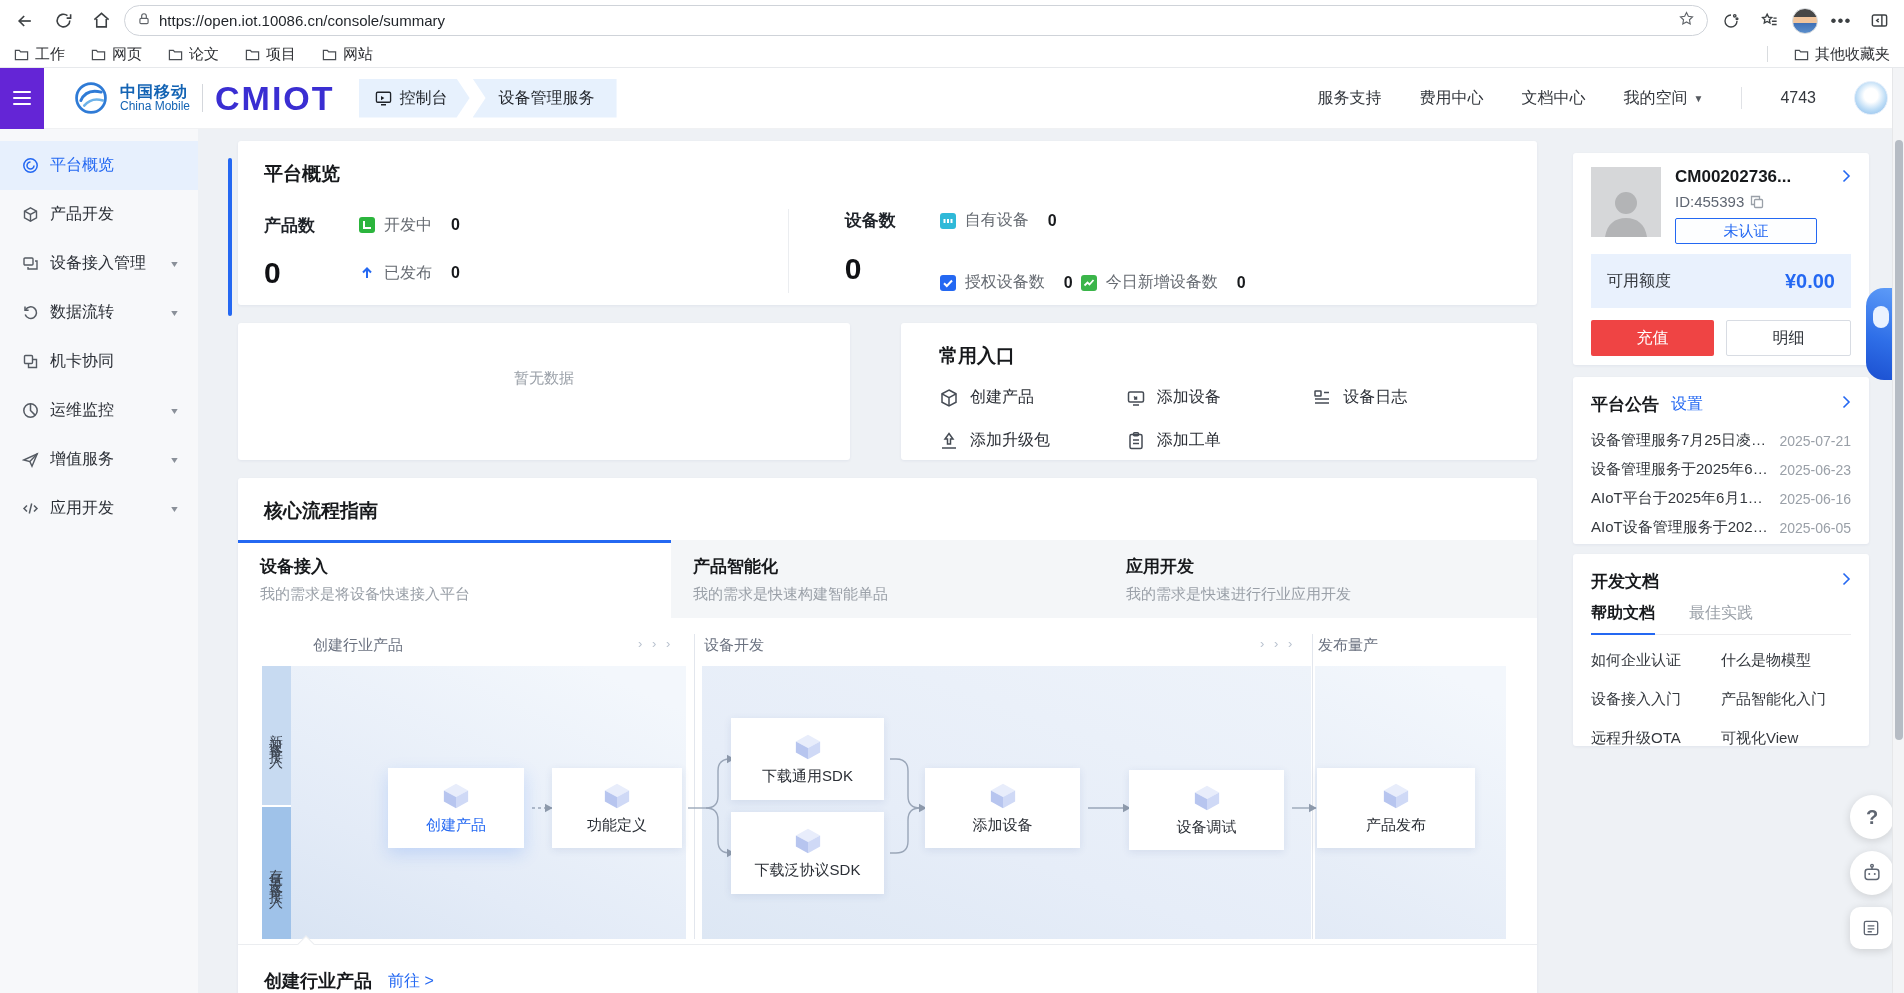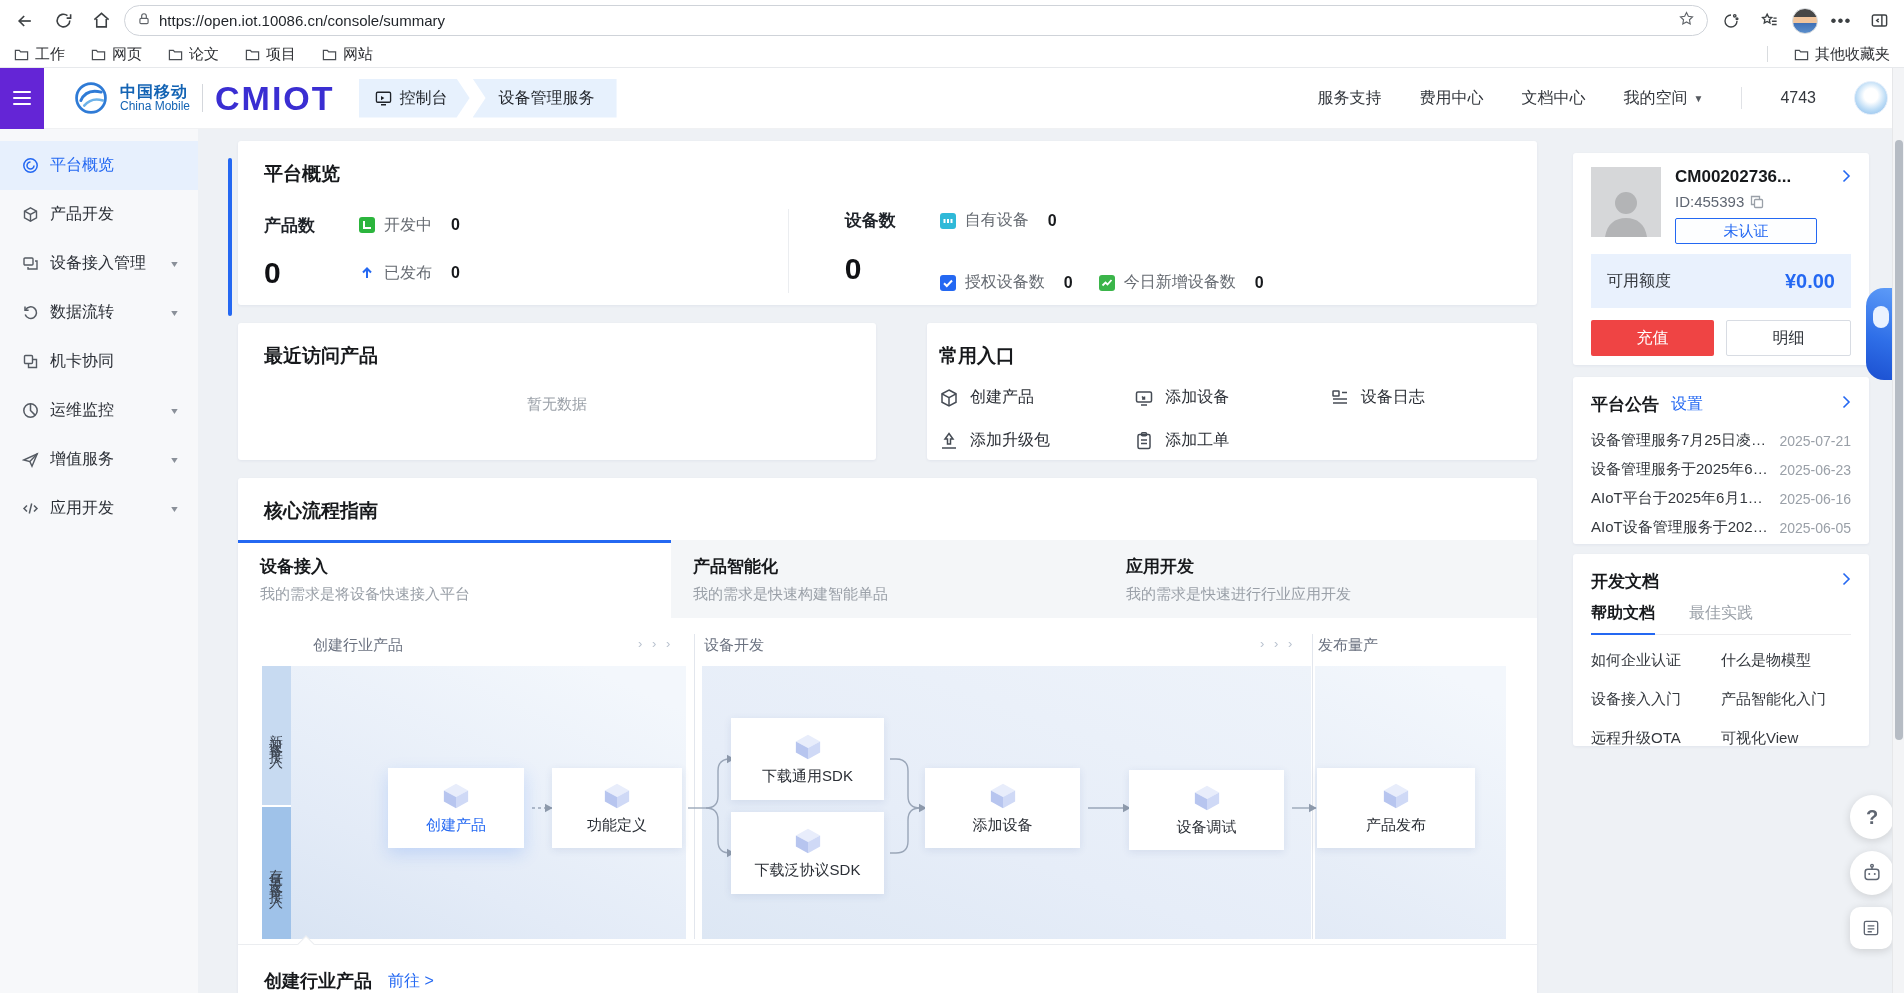--- a/index.html
+++ b/index.html
@@ -65,27 +65,27 @@
   
   .overview-card { height:164px; padding:20px 26px; }
   .stats { display:flex; margin-top:22px; }
   .stat-grp { display:grid; grid-template-columns:max-content 1fr; column-gap:44px; row-gap:12px; align-items:center; }
   .grp1 { width:42%; }
   .grp2 { flex:1; padding-left:56px; border-left:1px solid #ebedf0; }
   .stat-label { font-size:17px; font-weight:bold; color:#1f2329; }
   .stat-big { font-size:30px; font-weight:bold; color:#101114; line-height:1; }
   .srow { display:flex; align-items:center; gap:9px; font-size:16px; color:#666b72; }
   .srow b { color:#17191c; margin-left:10px; font-size:16px; }
-  .srow-pair { display:flex; gap:26px;margin-top:28px; }
+  .srow-pair { display:flex; gap:8px;margin-top:28px; }
 
   
   .row2 { display:flex; gap:16px; margin-top:18px; }
   .recent-card { flex:1; height:137px; padding:20px 26px; }
   .empty-text { text-align:center; color:#9aa0a8; font-size:15px; margin-top:26px; }
-  .shortcuts-card { flex:1; height:137px; padding:20px 12px;margin-left:35px; }
+  .shortcuts-card { flex:1; height:137px; padding:20px 38px;margin-left:35px; }
   .sc-grid { display:grid; grid-template-columns:1fr 1fr 1fr; row-gap:22px; margin-top:18px; }
   .sc-item { display:flex; align-items:center; gap:11px; font-size:16px; color:#2b2f36; cursor:pointer; }
   .sc-item .scicon { color:#454b54; display:flex; }
 
   
   .guide-card { margin-top:18px; height:600px; padding-top:20px; overflow:hidden; }
   .guide-card .card-title { padding:0 26px; }
   .gtabs { display:flex; margin-top:16px; background:#f4f6f8; }
   .gtab { flex:1; padding:12px 22px 14px; border-top:3px solid transparent; cursor:pointer; }
   .gtab .tl { font-size:17px; font-weight:bold; color:#17191c; }
@@ -452,21 +452,20 @@
                     <span>今日新增设备数</span>
                       <b>0</b>
                   </div>
                 </div>
               </div>
             </div>
           </div>
 
           <div class="row2">
             <div class="card recent-card">
-              <div class="card-title">最近访问产品</div>
               <div class="empty-text">暂无数据</div>
             </div>
             <div class="card shortcuts-card">
               <div class="card-title">常用入口</div>
               <div class="sc-grid">
                 <div class="sc-item">
                   <span class="scicon">
                       <svg width="20" height="20" viewBox="0 0 20 20" fill="none" stroke="currentColor" stroke-width="1.5">
                         <path d="M10 2l7 3.8v8.4L10 18l-7-3.8V5.8z"></path>
                         <path d="M3 5.8l7 3.8 7-3.8M10 9.6V18"></path>

